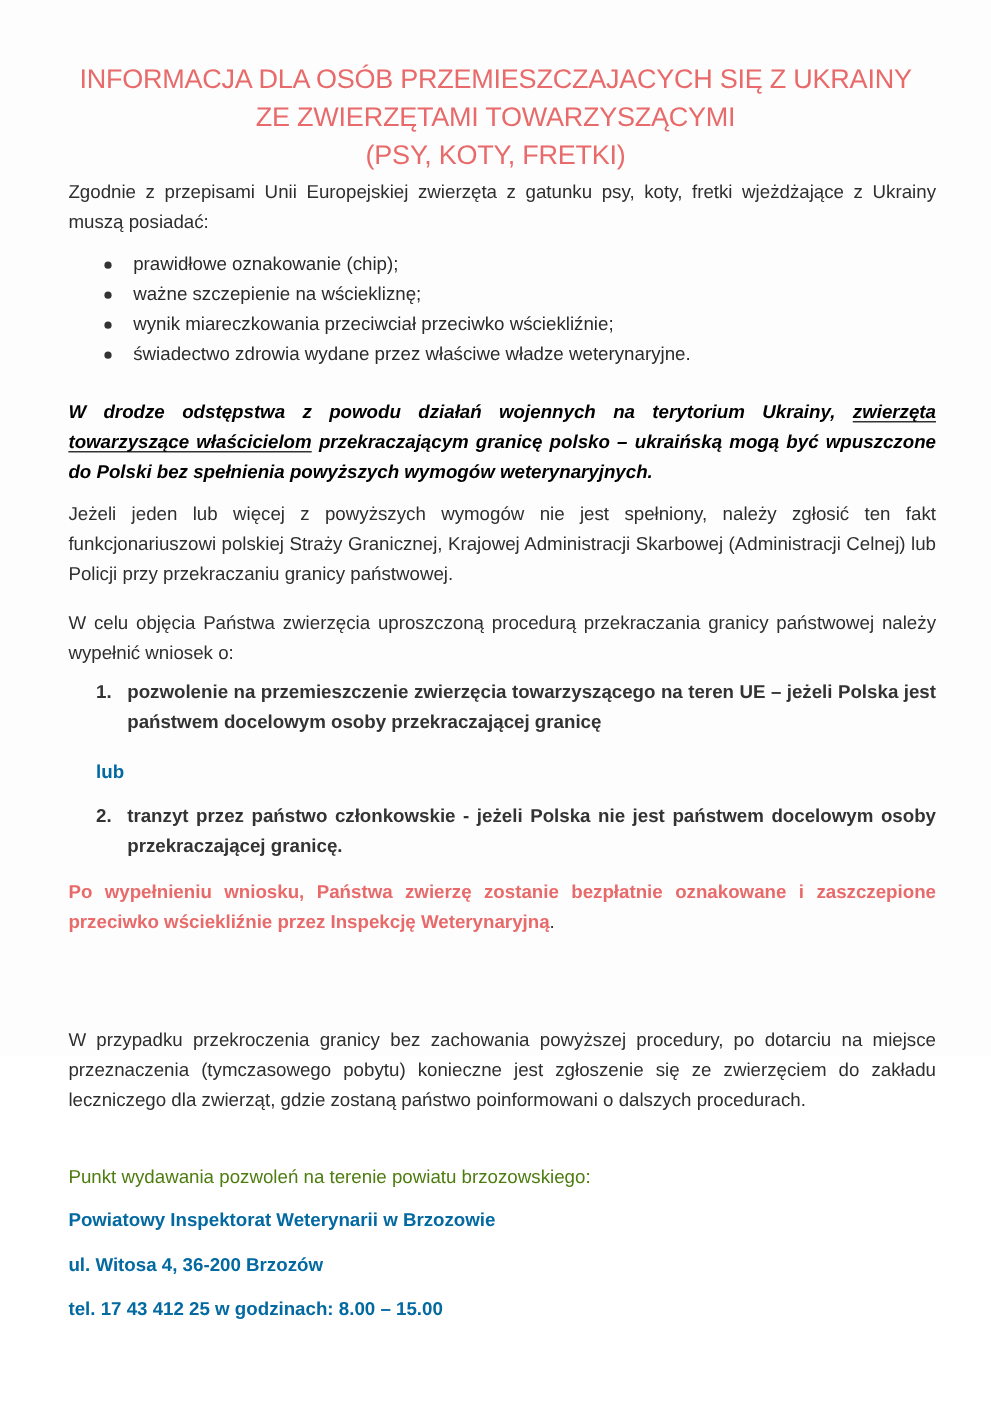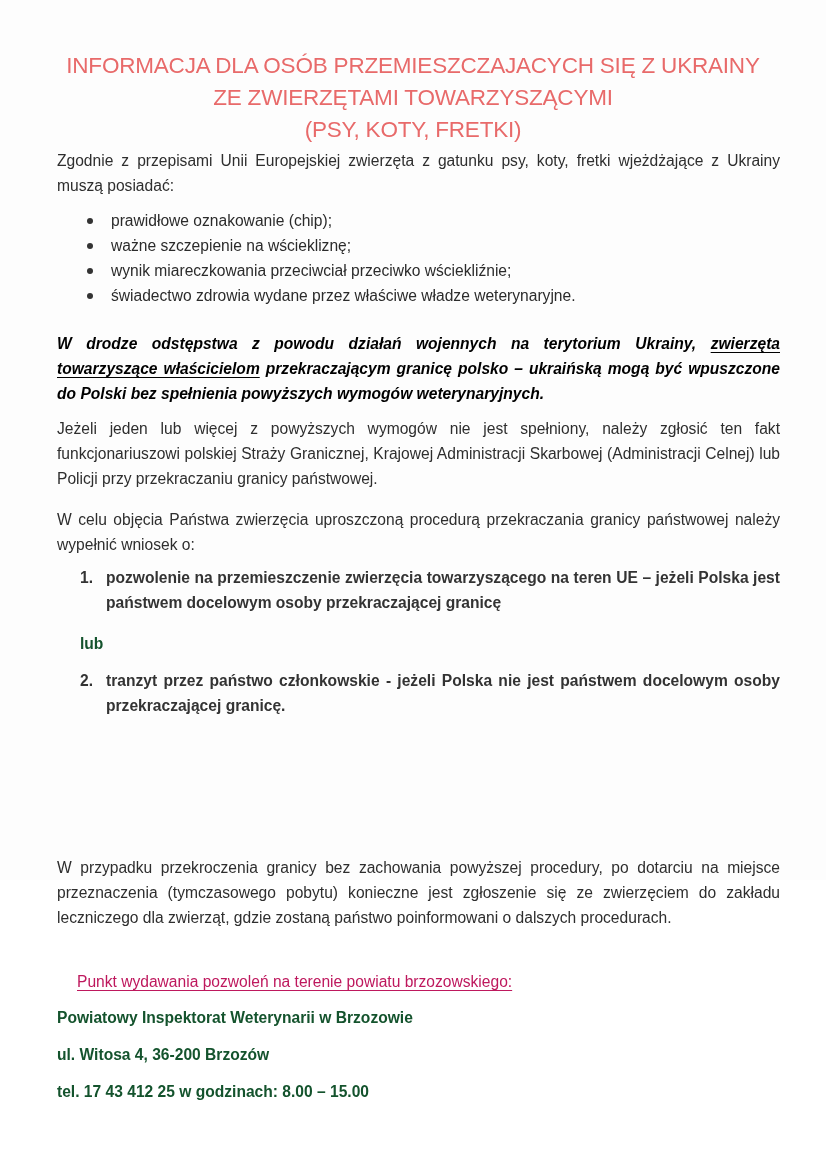--- a/index.html
+++ b/index.html
@@ -105,28 +105,26 @@
     .red {
       color: #e86a6a;
       font-weight: bold;
     }
 
     .footer-line {
       position: absolute;
       left: 57px;
       font-size: 15.6px;
       line-height: 25px;
-      color: #14532d;
+      color: #0369a1;
     }
     .footer-line.u {
-      text-decoration: underline;
       text-underline-offset: 3px;
       font-weight: normal;
-      color: #be185d;
-      margin-left: 20px;
+      color: #4d7c0f;
     }
     .footer-line.b { font-weight: bold; }
   </style>
 </head>
 <body>
 
 <div class="page">
 
   <div class="title t1">INFORMACJA DLA OSÓB PRZEMIESZCZAJACYCH SIĘ Z UKRAINY</div>
   <div class="title t2">ZE ZWIERZĘTAMI TOWARZYSZĄCYMI</div>
@@ -164,20 +162,21 @@
     <div class="txt">pozwolenie na przemieszczenie zwierzęcia towarzyszącego na teren UE – jeżeli Polska jest państwem docelowym osoby przekraczającej granicę</div>
   </div>
 
   <div class="footer-line b" style="left:80px; top:631px;">lub</div>
 
   <div class="numlist" style="top:668px;">
     <span class="num">2.</span>
     <div class="txt">tranzyt przez państwo członkowskie - jeżeli Polska nie jest państwem docelowym osoby przekraczającej granicę.</div>
   </div>
 
+  <div class="para" style="top:731px;"><span class="red">Po wypełnieniu wniosku, Państwa zwierzę zostanie bezpłatnie oznakowane i zaszczepione przeciwko wściekliźnie przez Inspekcję Weterynaryjną</span><span>.</span></div>
 
 
   <div class="para" style="top:855px;">W przypadku przekroczenia granicy bez zachowania powyższej procedury, po dotarciu na miejsce przeznaczenia (tymczasowego pobytu) konieczne jest zgłoszenie się ze zwierzęciem do zakładu leczniczego dla zwierząt, gdzie zostaną państwo poinformowani o dalszych procedurach.</div>
 
   <div class="footer-line u" style="top:969px;">Punkt wydawania pozwoleń na terenie powiatu brzozowskiego:</div>
   <div class="footer-line b" style="top:1005px;">Powiatowy Inspektorat Weterynarii w Brzozowie</div>
   <div class="footer-line b" style="top:1042px;">ul. Witosa 4, 36-200 Brzozów</div>
   <div class="footer-line b" style="top:1079px;">tel. 17 43 412 25 w godzinach: 8.00 – 15.00</div>
 
 </div>

